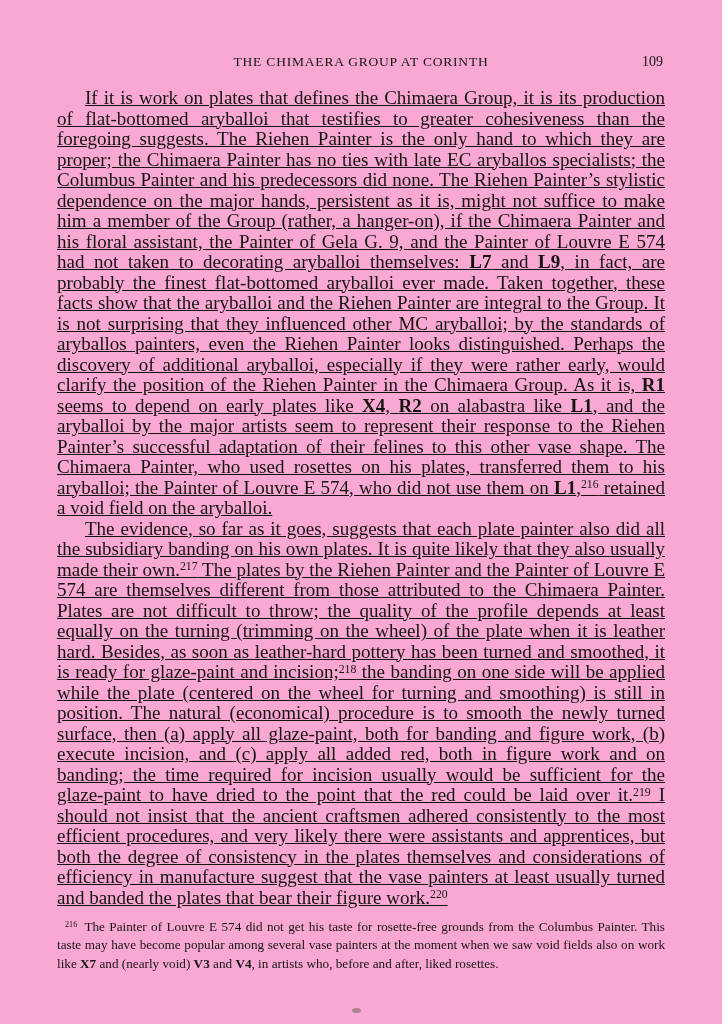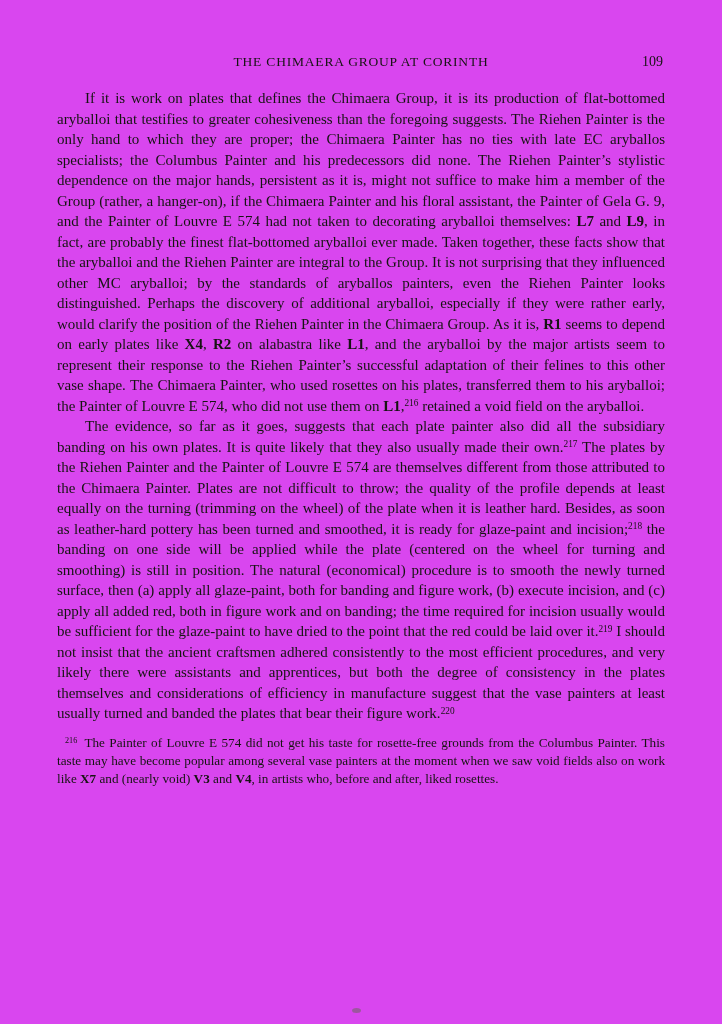--- a/index.html
+++ b/index.html
@@ -5,21 +5,21 @@
   html, body {
     margin: 0;
     padding: 0;
     background: #e8e6e1;
   }
   .page {
     position: relative;
     width: 722px;
     height: 1024px;
     margin: 0 auto;
-    background: #d946ef;
+    background: #f9a8d4;
     color: #161412;
     font-family: "Liberation Serif", "DejaVu Serif", serif;
     box-sizing: border-box;
     padding: 54px 57px 0 57px;
     overflow: hidden;
   }
   .page-header {
     position: relative;
     height: 22px;
     margin-bottom: 12px;
@@ -31,22 +31,23 @@
     white-space: nowrap;
   }
   .page-number {
     position: absolute;
     right: 2px;
     top: 0;
     font-size: 14px;
   }
   .body-text {
     text-align: justify;
-    font-size: 15px;
+    font-size: 19px;
     line-height: 20.5px;
+    text-decoration: underline;
   }
   .body-para {
     margin: 0;
     text-indent: 28px;
   }
   b.cat-ref {
     font-weight: bold;
   }
   sup.fn-ref {
     font-size: 0.62em;

